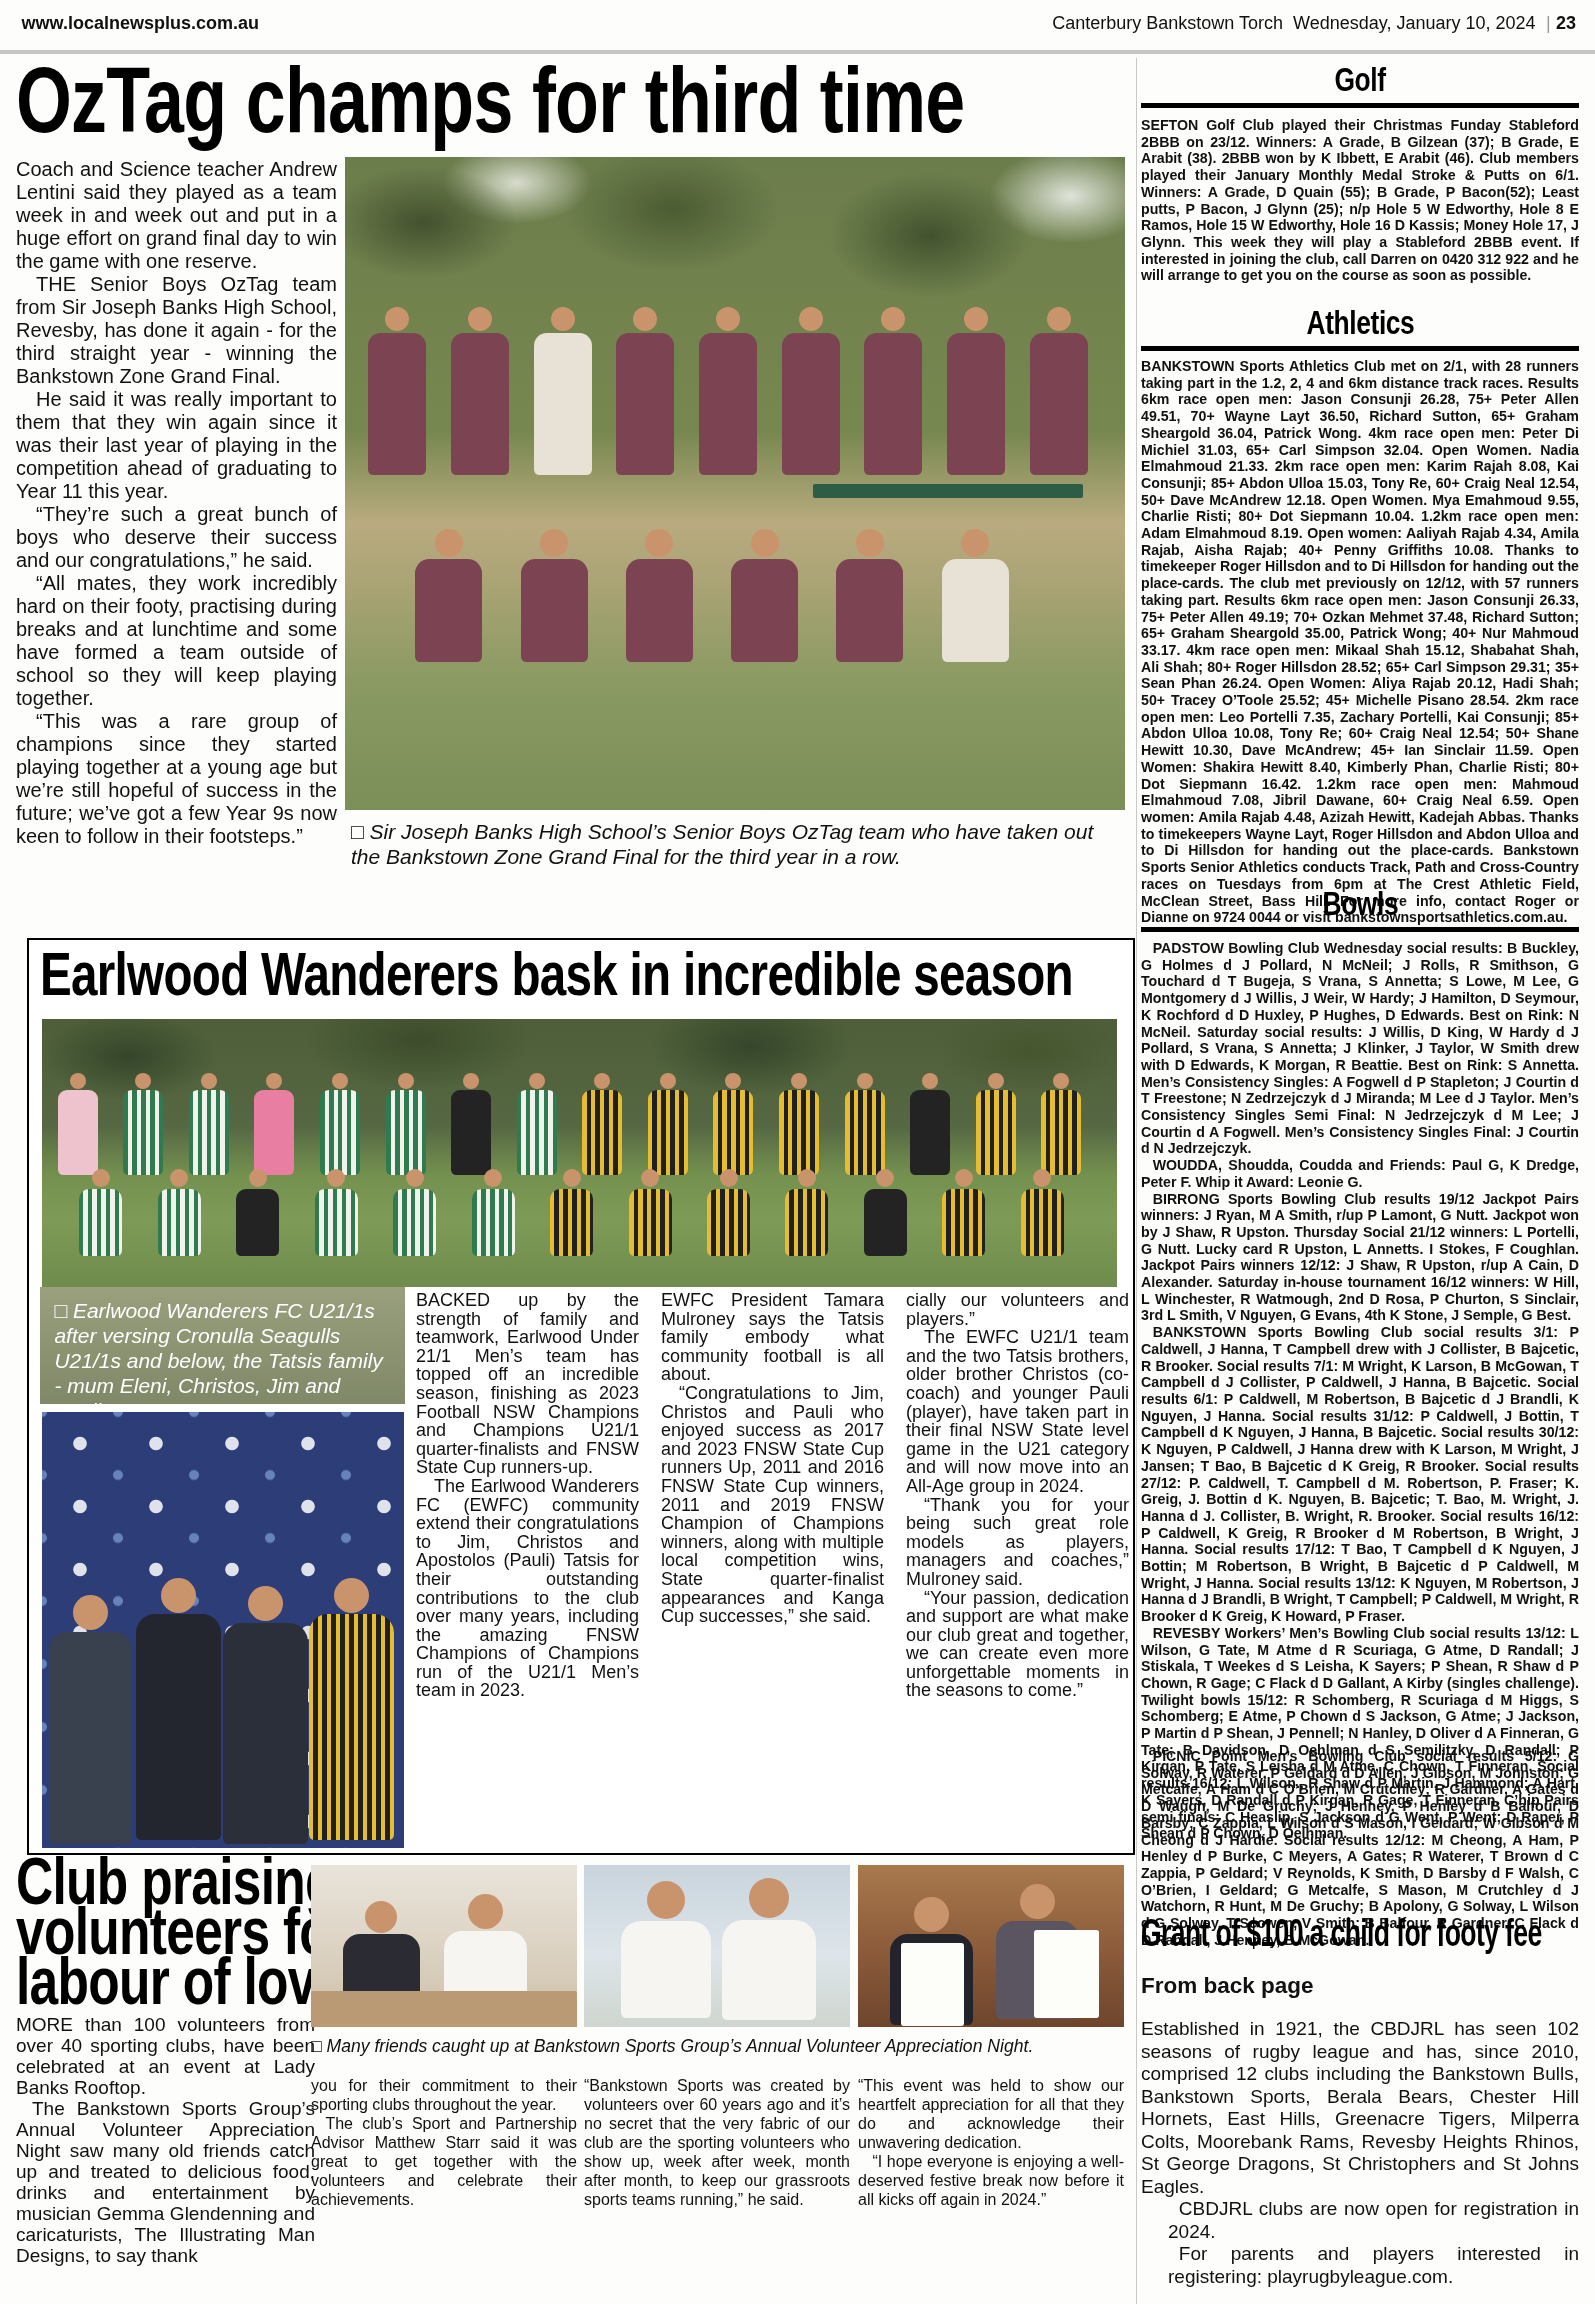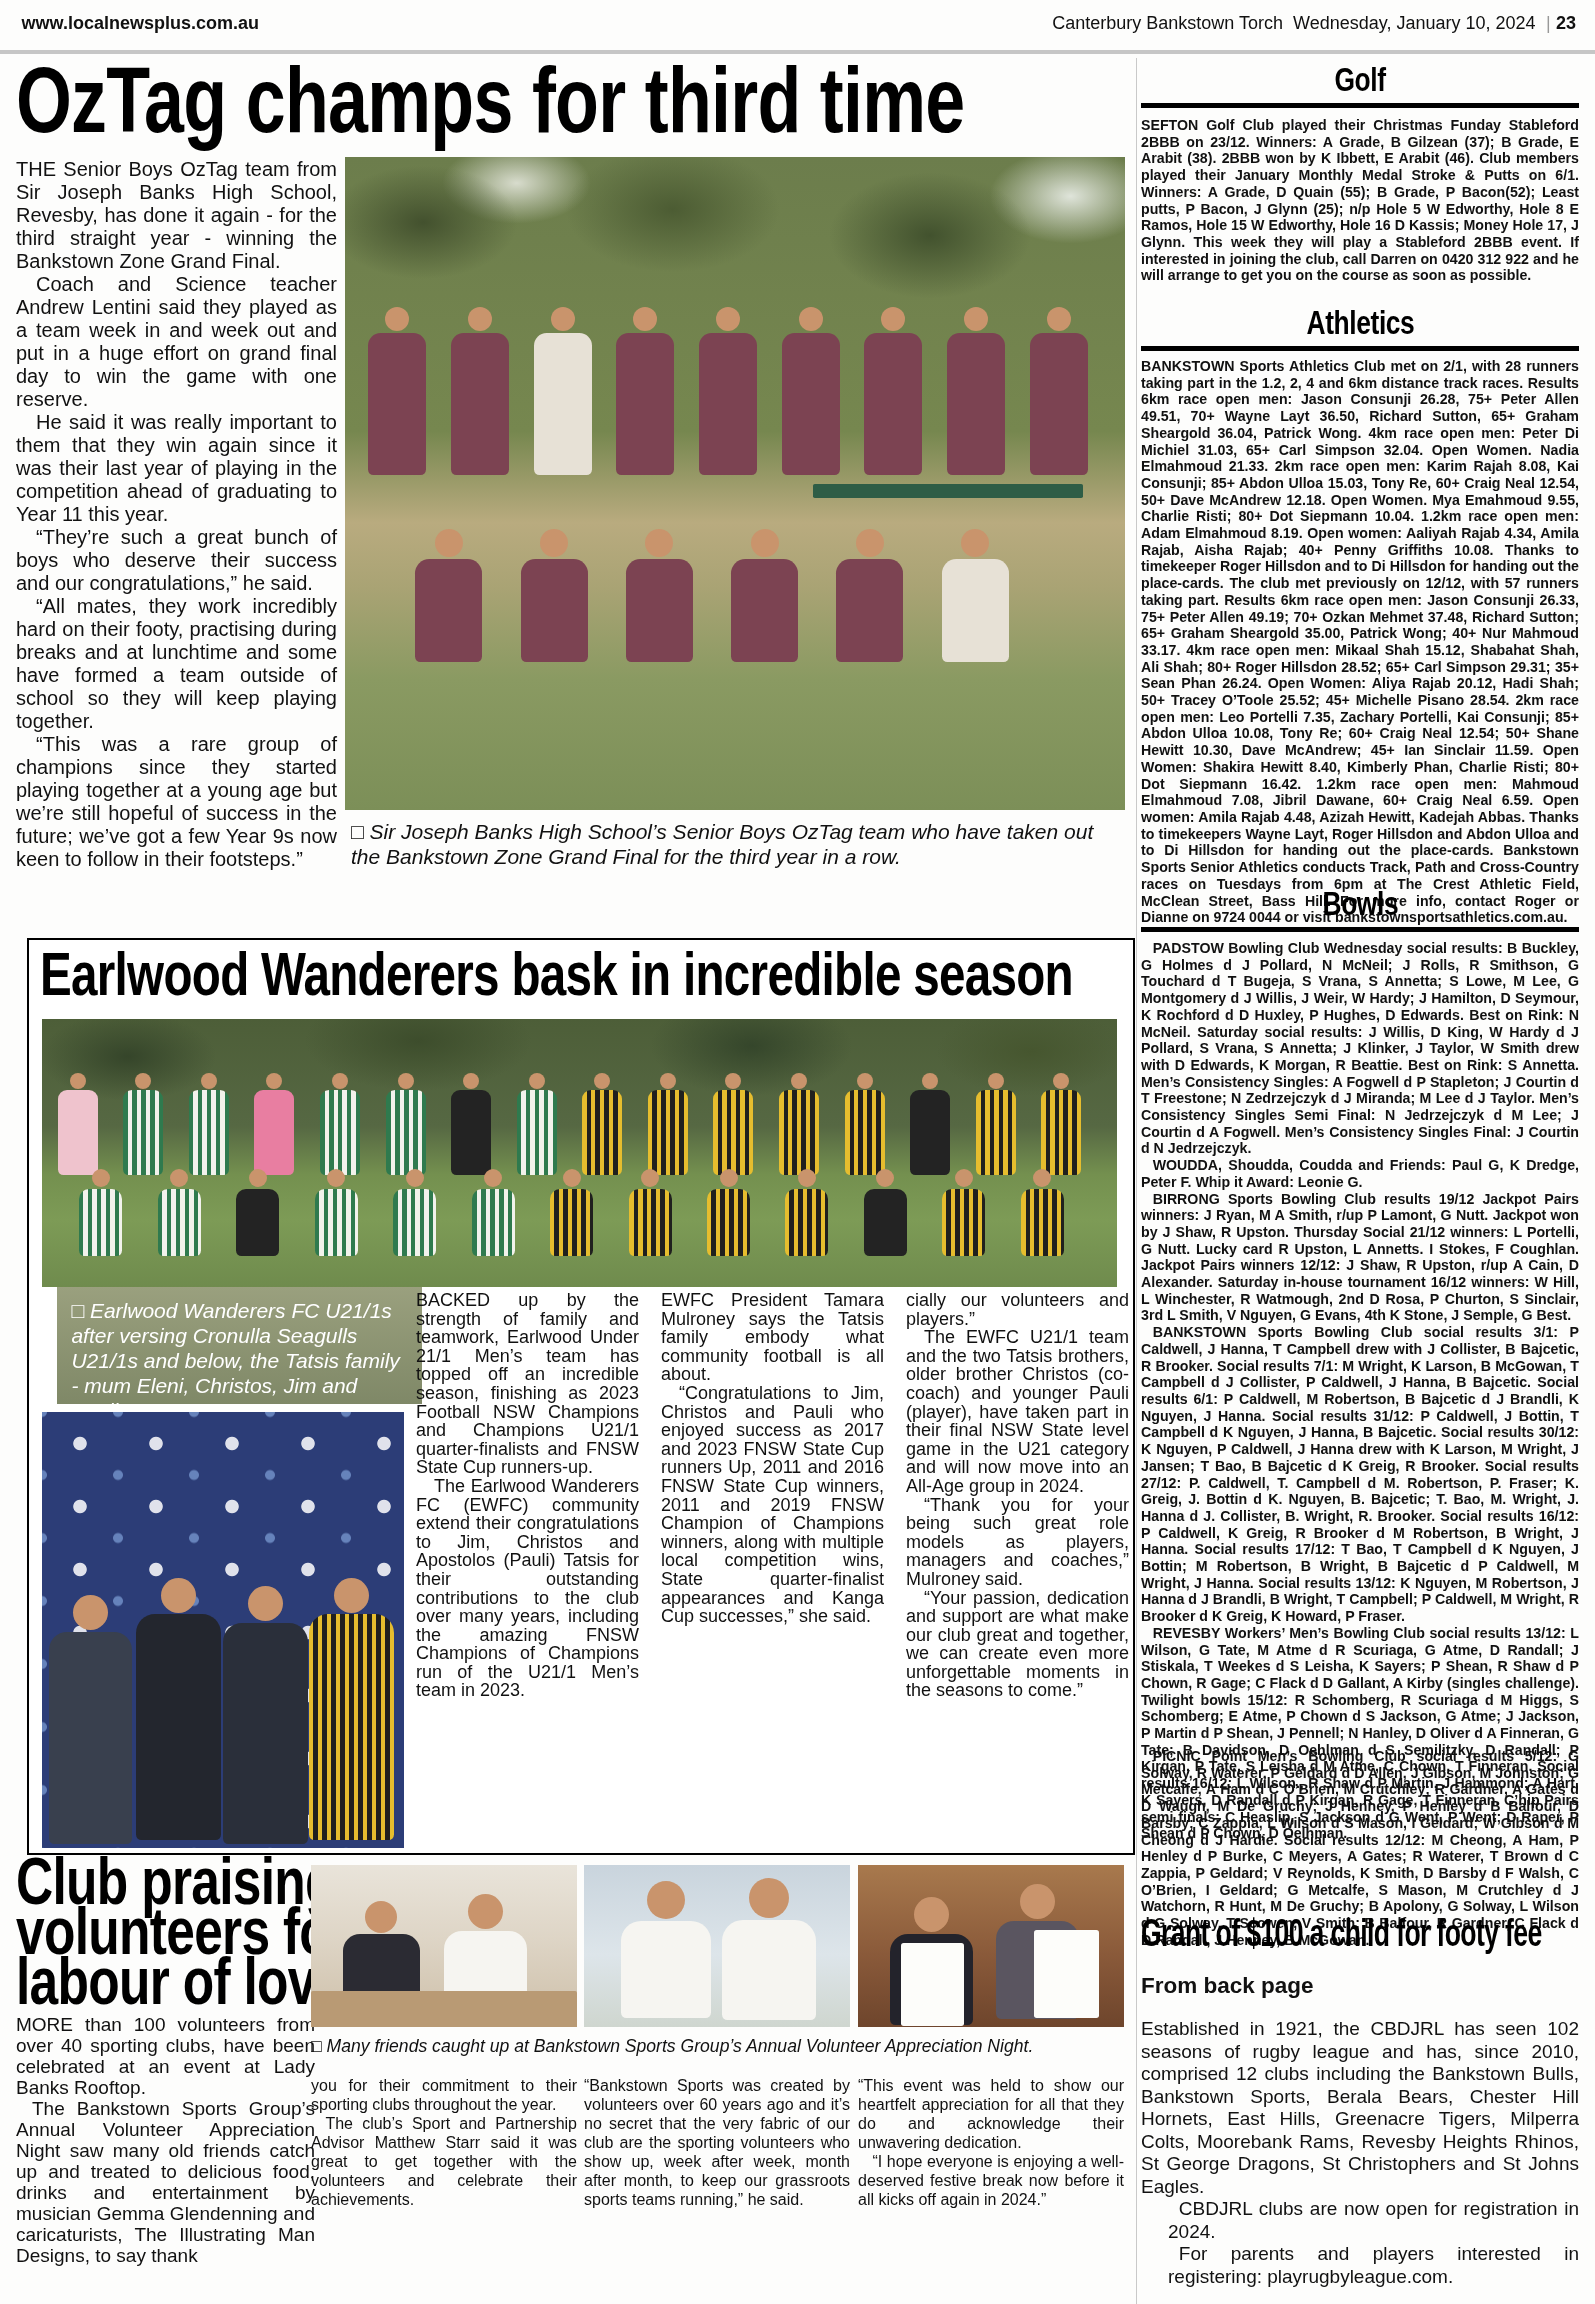--- a/index.html
+++ b/index.html
@@ -38,21 +38,21 @@
   
   .ew-box{left:27px;top:938px;width:1104px;height:913px;border:2.7px solid #000;background:#fff;}
   .ew-headline{left:10.8px;top:3.6px;font-size:61px;line-height:1;}
   .ew-team{left:12.6px;top:79px;width:1075px;height:268px;
     background-image:
       radial-gradient(ellipse 126px 63px at 8% 14%,#35452a 0%,rgba(0,0,0,0) 70%),
       radial-gradient(ellipse 162px 72px at 35% 8%,#3d4d2c 0%,rgba(0,0,0,0) 70%),
       radial-gradient(ellipse 144px 72px at 66% 10%,#35462b 0%,rgba(0,0,0,0) 70%),
       radial-gradient(ellipse 135px 63px at 92% 12%,#46562f 0%,rgba(0,0,0,0) 70%),
       linear-gradient(180deg,#4d5e38 0%,#566843 40%,#74904f 58%,#7d9b56 75%,#6f8b4d 100%);}
-  .ew-caption{left:28px;top:347px;width:365px;height:117px;box-sizing:border-box;padding:10.8px 14.4px;
+  .ew-caption{left:11px;top:347px;width:365px;height:117px;box-sizing:border-box;padding:10.8px 14.4px;
     background:linear-gradient(180deg,#9aa07e,#7f8867);color:#fff;font-style:italic;
     font-size:21px;line-height:25px;}
   .ew-tatsis{left:12.6px;top:472px;width:362px;height:436px;background-color:#2c3d77;
     background-image:
       radial-gradient(circle 8px at 50% 50%, rgba(255,255,255,.85) 0 6.3px, rgba(0,0,0,0) 7.2px),
       radial-gradient(circle 5.4px at 50% 50%, rgba(160,200,255,.5) 0 4.5px, rgba(0,0,0,0) 5.4px);
     background-size:76px 63px,76px 63px;background-position:0 0,38px 31.5px;}
   .col-text{font-size:18px;line-height:18.6px;text-align:justify;}
   .col-text p{margin:0;} .col-text p+p{text-indent:18px;}
   .ew-col1{left:387px;top:351px;width:223px;height:556px;overflow:hidden;}
@@ -104,22 +104,22 @@
     <span>Wednesday, January 10, 2024</span>
     <span class="hdr-sep">|</span><b>23</b>
   </div>
   <div class="abs hdr-rule"></div>
   <div class="abs vline"></div>
 
   <div class="abs main-headline">
     <span class="cond">OzTag champs for third time</span>
   </div>
   <div class="abs main-text">
+      <p>Coach and Science teacher Andrew Lentini said they played as a team week in and week out and put in a huge effort on grand final day to win the game with one reserve.</p>
       <p>THE Senior Boys OzTag team from Sir Joseph Banks High School, Revesby, has done it again - for the third straight year - winning the Bankstown Zone Grand Final.</p>
-      <p>Coach and Science teacher Andrew Lentini said they played as a team week in and week out and put in a huge effort on grand final day to win the game with one reserve.</p>
       <p>He said it was really important to them that they win again since it was their last year of playing in the competition ahead of graduating to Year 11 this year.</p>
       <p>“They’re such a great bunch of boys who deserve their success and our congratulations,” he said.</p>
       <p>“All mates, they work incredibly hard on their footy, practising during breaks and at lunchtime and some have formed a team outside of school so they will keep playing together.</p>
       <p>“This was a rare group of champions since they started playing together at a young age but we’re still hopeful of success in the future; we’ve got a few Year 9s now keen to follow in their footsteps.”</p>
     </div>
   <div class="photo oztag-photo" id="oztag-photo">
       <div style="position: absolute; left: 3%; top: 23%; width: 58px;">
         <div style="width:24px;height:24px;border-radius:50%;background:#c9946c;margin:0 auto;"></div>
         <div style="width:100%;height:142px;border-radius:12.6px 12.6px 5.4px 5.4px;background:#7c4352;margin-top:1.8px;"></div>
       </div>

